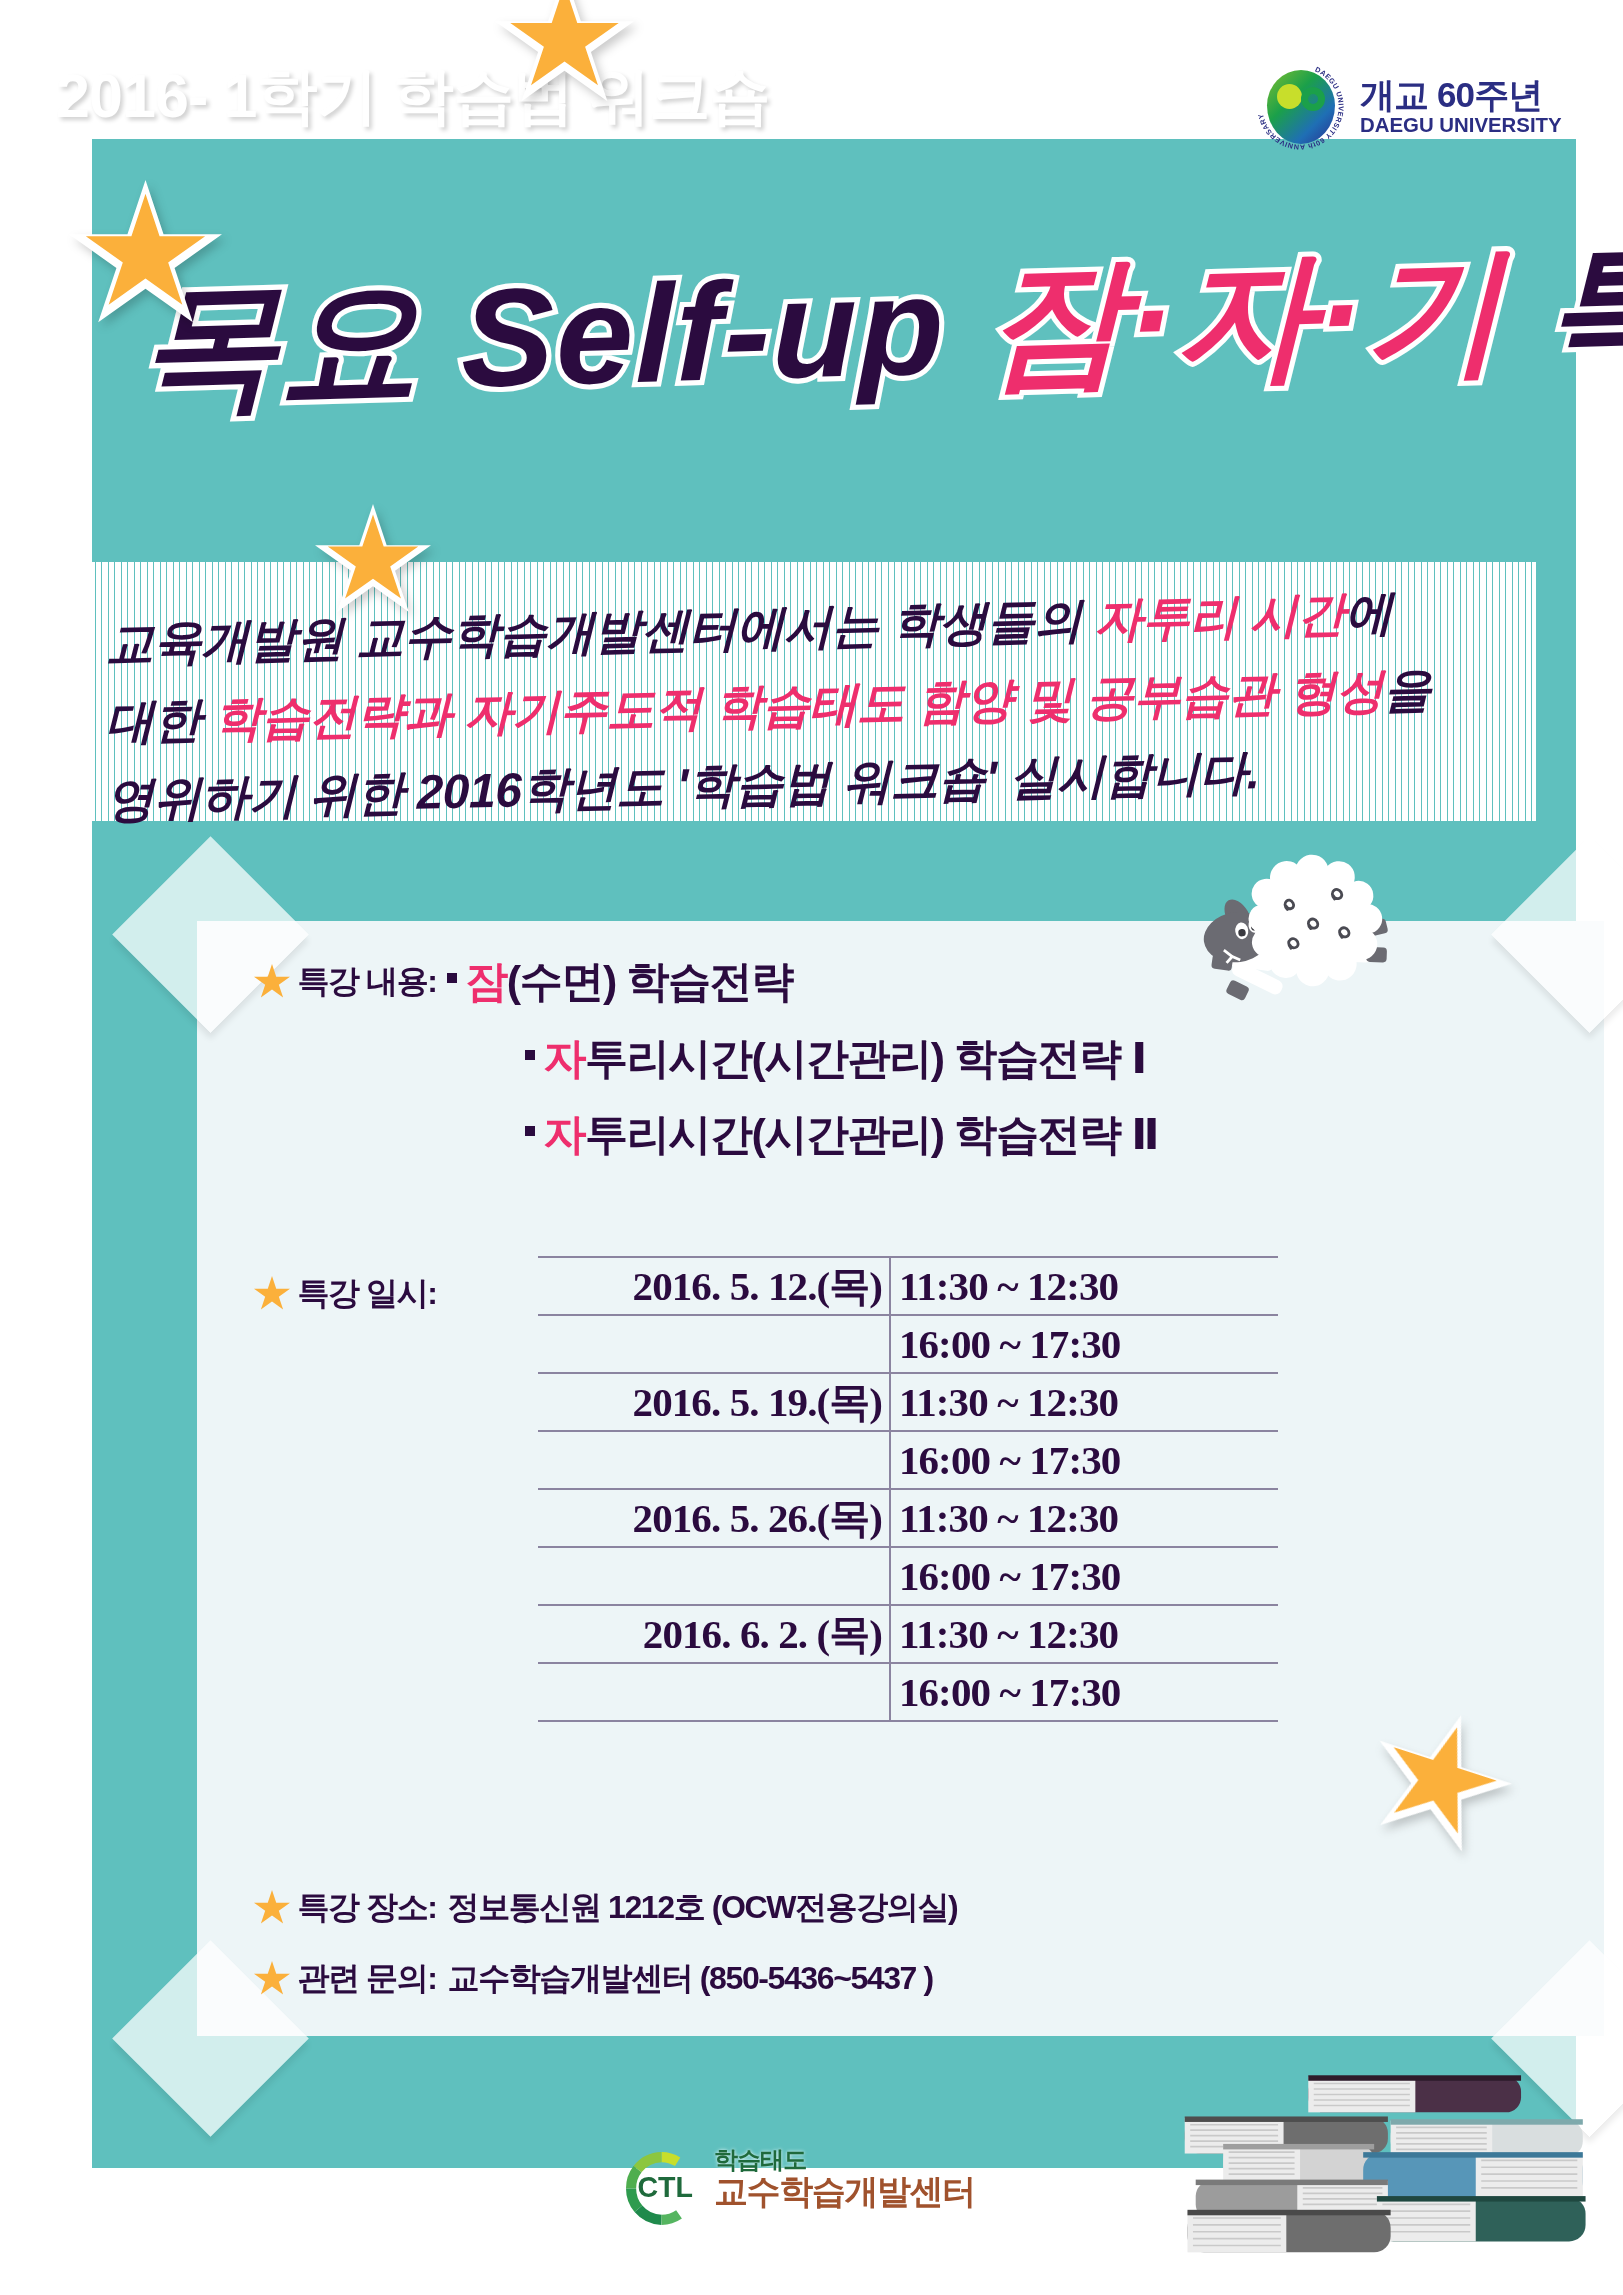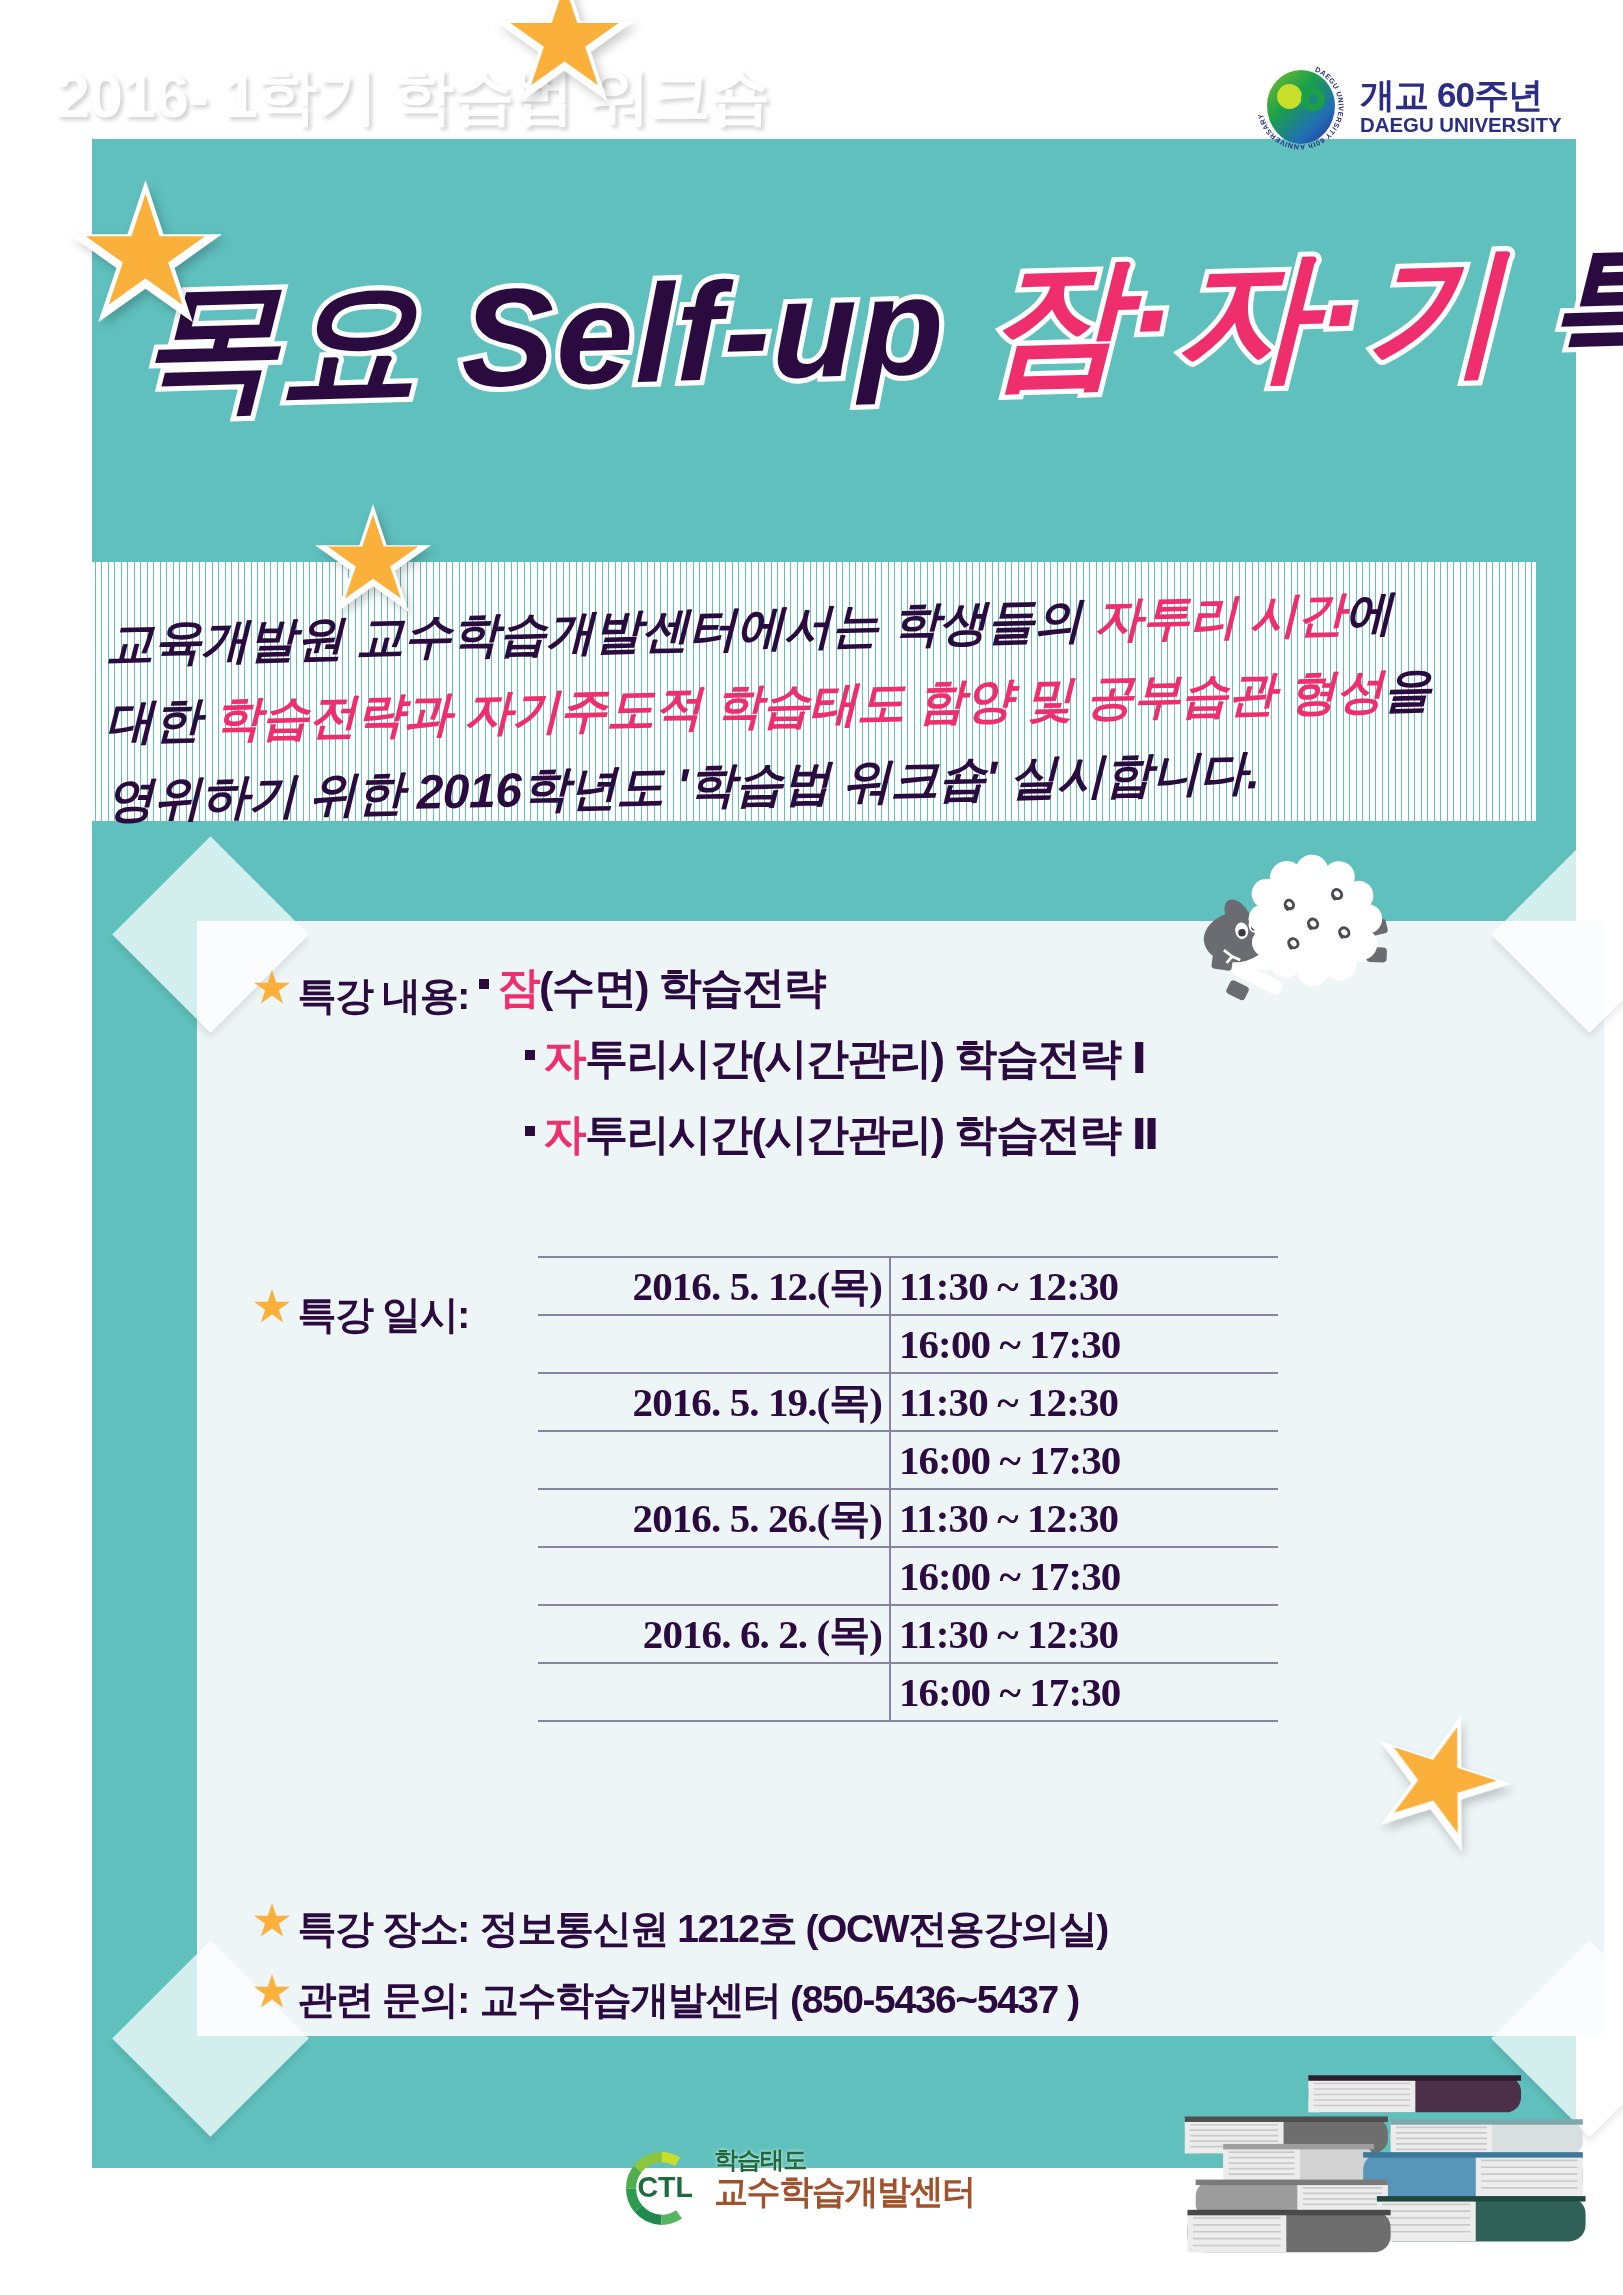--- a/index.html
+++ b/index.html
@@ -182,21 +182,21 @@
     color:#2B0B3F;
     font-weight:bold;
     white-space:nowrap;
   }
   .mini-star{
     width:36px;height:36px;flex:0 0 36px;
     background:#FBB03B;
     clip-path:polygon(50% 0%,61.8% 35.5%,100% 35.5%,69% 57.5%,80.9% 93%,50% 71%,19.1% 93%,31% 57.5%,0% 35.5%,38.2% 35.5%);
     margin-right:7.4px;
   }
-  .lbl{font-size:39px;letter-spacing:-1.4px;margin-top:16px;}
+  .lbl{font-size:32px;letter-spacing:-1.4px;}
   .bullet{
     display:inline-block;width:10.2px;height:10.2px;background:#2B0B3F;
     margin:0 8.3px 8.3px 0;vertical-align:middle;
   }
   .pink{color:#EE2E6D;}
 
   #r-content{left:254px;top:953px;}
   #r-item2{left:525px;top:1030px;}
   #r-item3{left:525px;top:1106px;}
   #r-item4{left:525px;top:1182px;}

